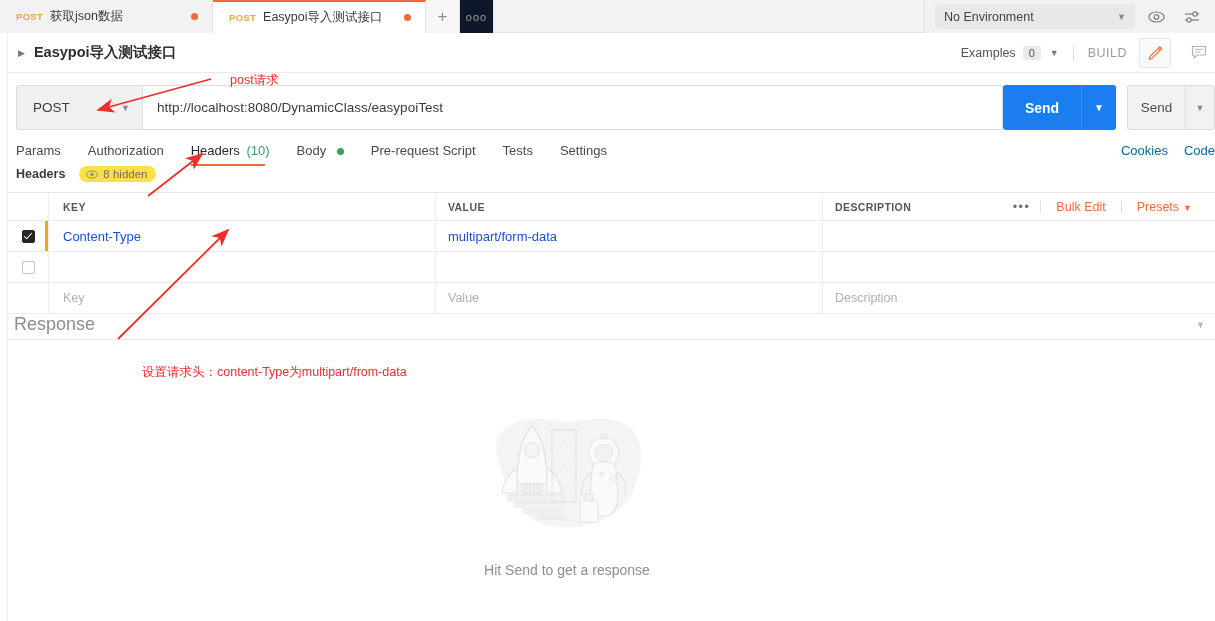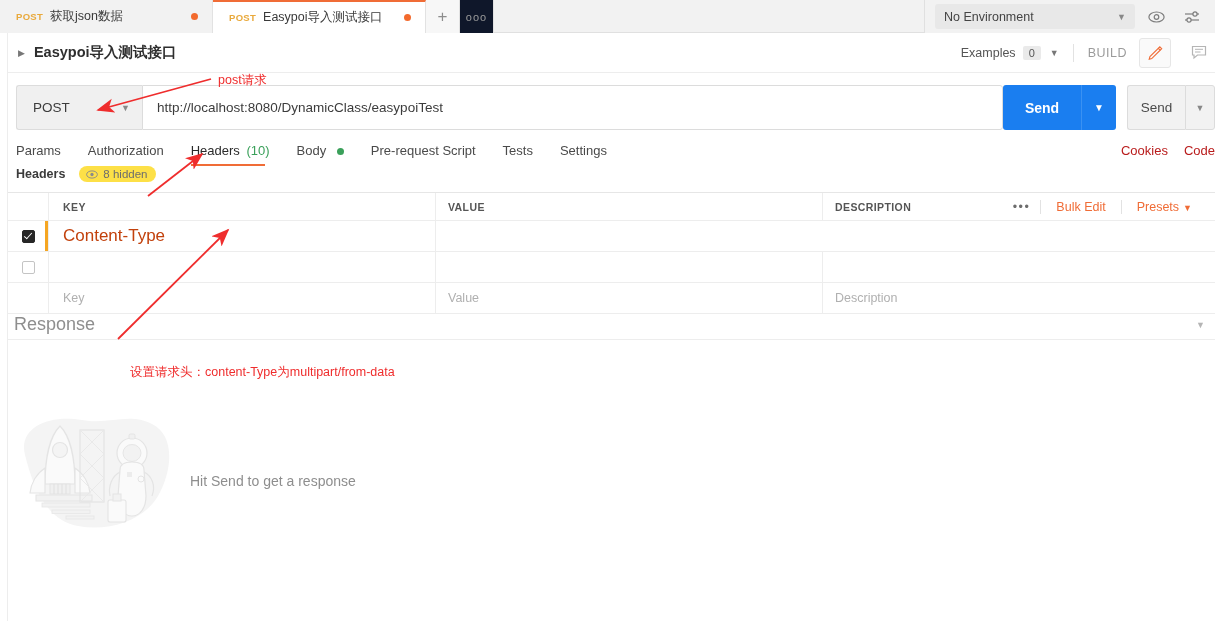--- a/index.html
+++ b/index.html
@@ -210,21 +210,21 @@
     margin-left: 7px; vertical-align: middle;
   }
   .rtab .ul {
     position: absolute; left: 0; bottom: 2px;
     height: 2px; background: #f06c36;
     width: 74px;
   }
   .rt-right {
     position: absolute; right: 0; top: 143px;
     display: flex; 
-    font-size: 13px; color: #b91c1c;
+    font-size: 13px; color: #0369a1;
   }
   .rt-right span { margin-left: 16px; cursor: pointer; }
 
   
   .subrow {
     position: absolute; left: 16px; top: 166px;
     display: flex; align-items: center;
   }
   .subrow .hlbl {
     font-size: 12.5px; color: #3b3b3b; font-weight: bold;
@@ -267,21 +267,21 @@
   .cbox.on:after {
     content: ""; display: block;
     width: 3px; height: 7px;
     border: solid #fff; border-width: 0 1.8px 1.8px 0;
     transform: rotate(42deg); margin-top: -2px;
   }
   .ckey   { width: 387px; border-right: 1px solid #ededed; display: flex; align-items: center; padding-left: 14px; }
   .cval   { width: 387px; border-right: 1px solid #ededed; display: flex; align-items: center; padding-left: 12px; }
   .cdesc  { flex: 1; display: flex; align-items: center; padding-left: 12px; }
   .colhd  { font-size: 10.5px; font-weight: bold; color: #555; letter-spacing: .4px; }
-  .cellv  { font-size: 17px; color: #c2410c; }
+  .cellv  { font-size: 13px; color: #1d4ed8; }
   .cellp  { font-size: 12.5px; color: #b0b0b0; }
   .hdactions {
     margin-left: auto; display: flex; align-items: center;
     padding-right: 8px; font-size: 12.5px;
   }
   .hdactions .dots { color: #6d6d6d; letter-spacing: 1.5px; padding: 0 10px; cursor: pointer; }
   .hdactions .lnk  { color: #f06c36; padding: 0 15px; cursor: pointer; border-left: 1px solid #e2e2e2; }
   .hdactions .lnk .cr { font-size: 9px; margin-left: 4px; }
 
   
@@ -290,26 +290,26 @@
     width: 1207px; height: 30px;
     display: flex; align-items: center;
     border-bottom: 1px solid #ededed;
   }
   .resplbl { margin-left: 6px; font-size: 18px; color: #8e8e8e; }
   .respcaret { margin-left: auto; margin-right: 10px; color: #b5b5b5; font-size: 9px; cursor: pointer; }
 
   .emptywrap {
     position: absolute; left: 0; top: 400px;
     width: 1134px;
-    display: flex; flex-direction: row; align-items: center;
+    display: flex; flex-direction: column; align-items: center;
   }
   .emptytxt { margin-top: 22px; font-size: 14px; color: #8e8e8e; }
 
   
-  .anno { position: absolute; color: #ef2d2d; font-size: 12.5px; white-space: nowrap; }
+  .anno { position: absolute; color: #ef2d2d; font-size: 12.5px; white-space: nowrap; margin-left: 12px; }
   .anno-svg { position: absolute; left: 0; top: 0; width: 1215px; height: 621px; pointer-events: none; }
   .leftrail { position: absolute; left: 0; top: 33px; width: 8px; height: 588px; background: #fff; border-right: 1px solid #ededed; }
 </style>
 </head>
 <body>
 
 <div id="app">
 
   <div class="tabbar">
 
@@ -463,20 +463,23 @@
     </div>
 
     <div class="trow">
       <div class="tcb">
         <span class="cbox on"></span>
         <span class="accent"></span>
       </div>
       <div class="ckey">
         <span class="cellv">Content-Type</span>
       </div>
+      <div class="cval">
+        <span class="cellv">multipart/form-data</span>
+      </div>
       <div class="cdesc">
         <span class="cellv"></span>
       </div>
     </div>
 
     <div class="trow">
       <div class="tcb">
         <span class="cbox"></span>
       </div>
       <div class="ckey">

